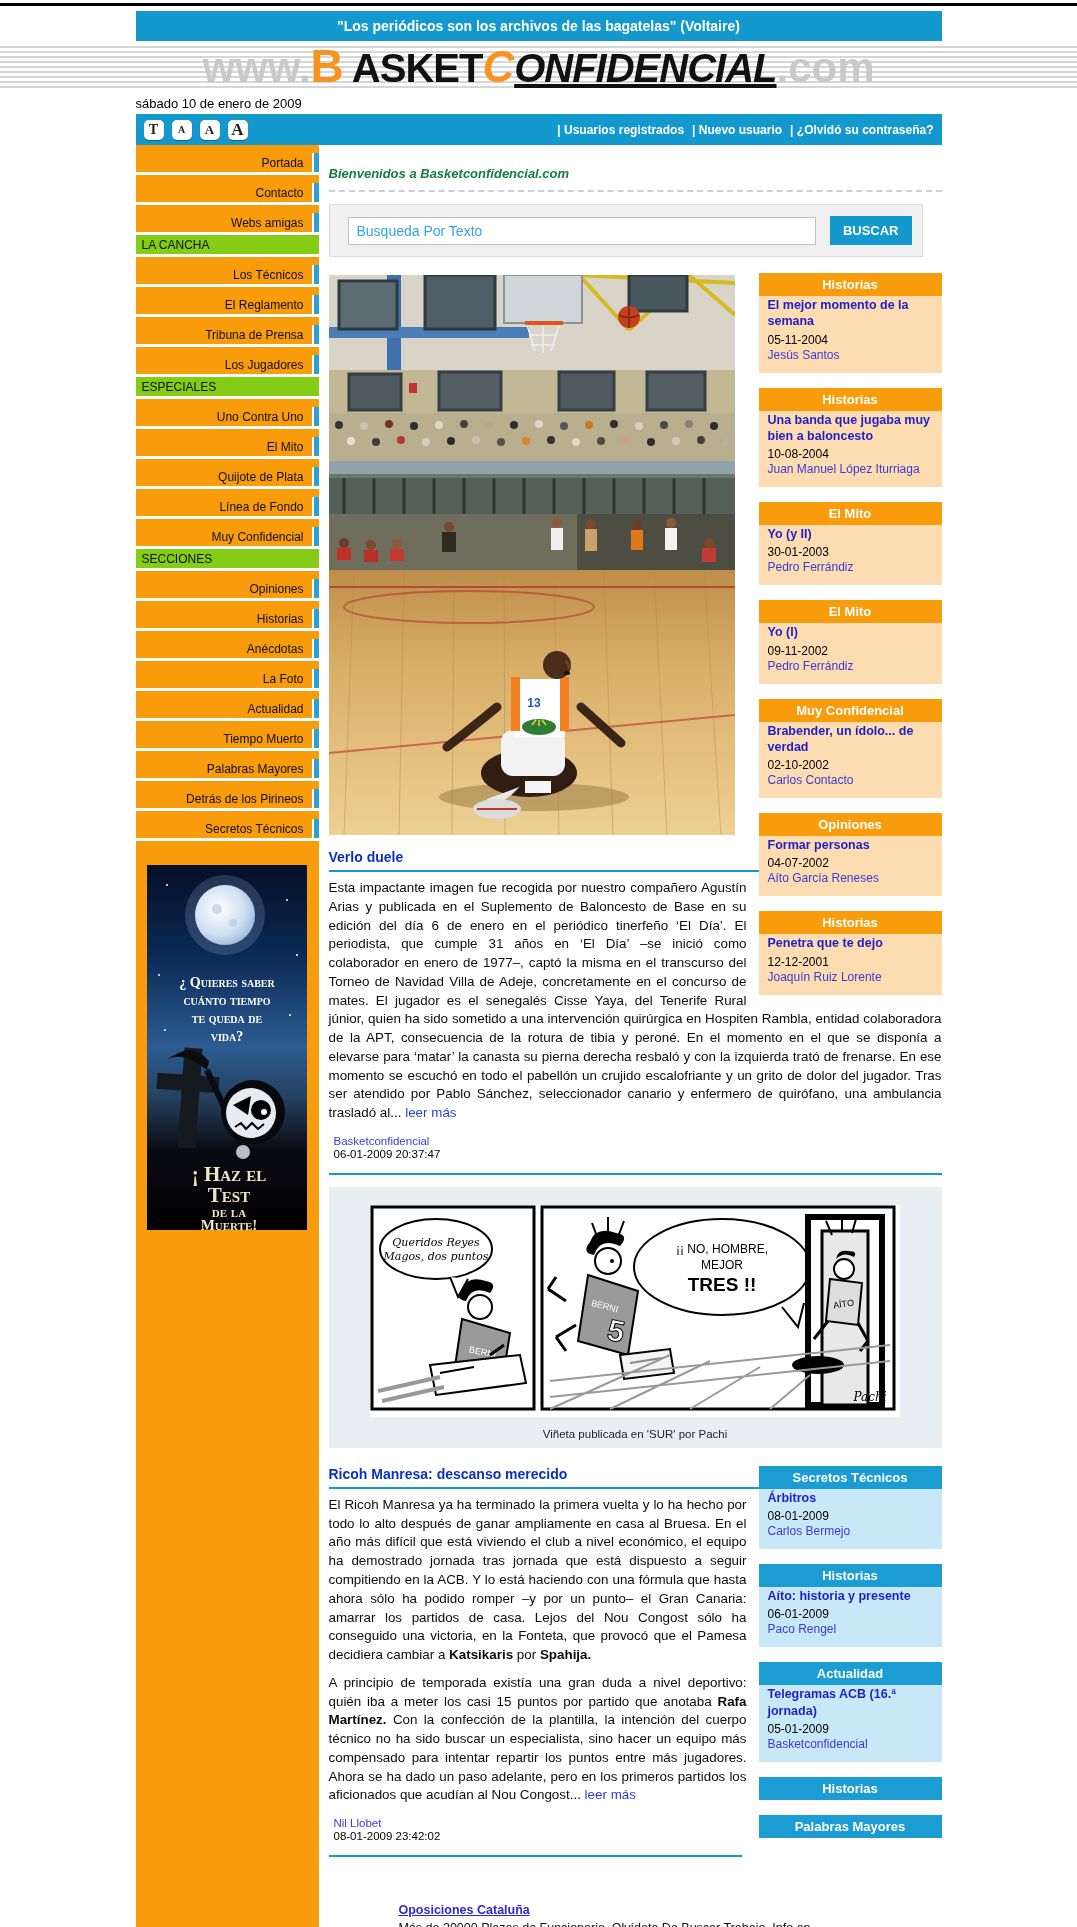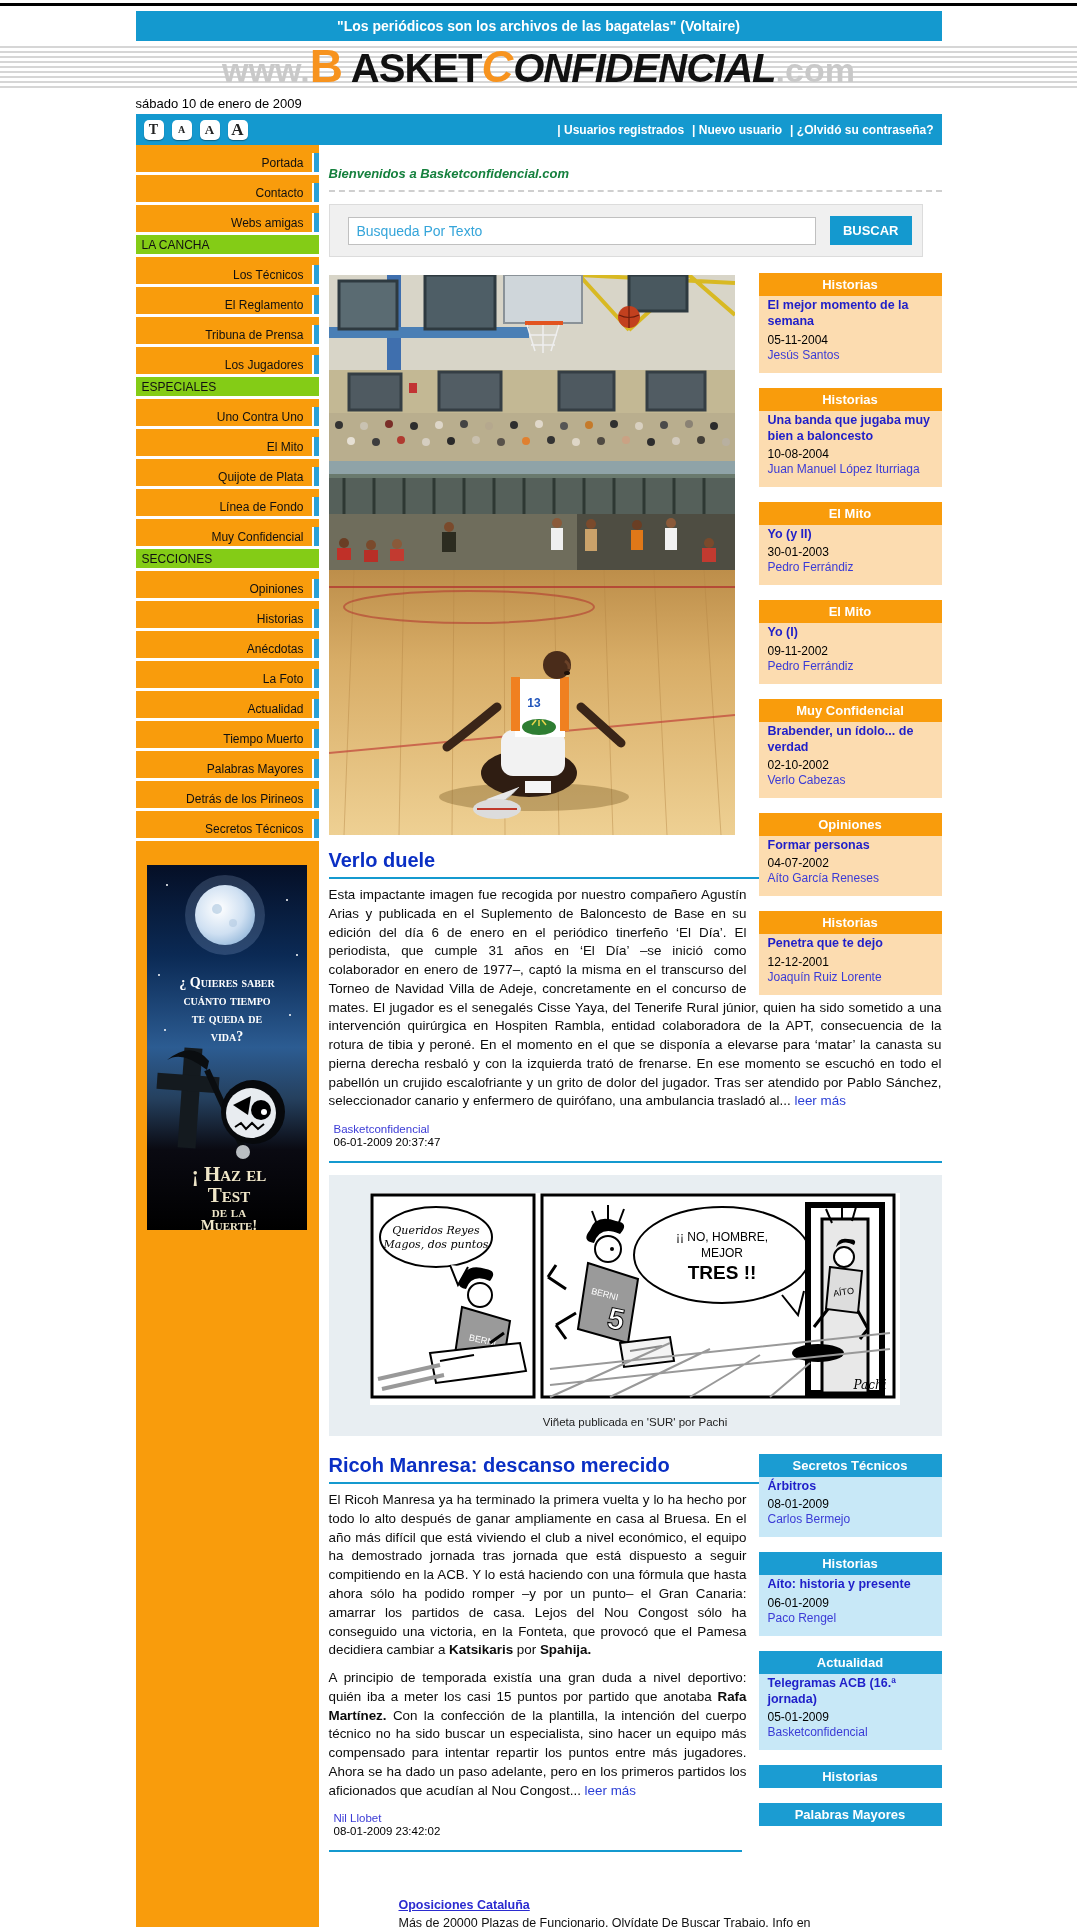--- a/index.html
+++ b/index.html
@@ -3,25 +3,25 @@
 <meta charset="utf-8">
 <style>
   html,body{margin:0;padding:0;background:#fff;font-family:"Liberation Sans",sans-serif;}
   body{width:1077px;}
   .topline{height:3px;background:#000;margin-top:3px;}
   .quotebar{width:806px;margin:5px auto 0;background:#1499cf;color:#fff;text-align:center;
     font-weight:bold;font-size:14px;padding:7px 0;}
   .logoband{margin-top:2px;height:46px;background:repeating-linear-gradient(to bottom,#fff 0 3px,#d6d6d6 3px 5px);
     display:flex;align-items:center;justify-content:center;overflow:hidden;}
   .logo{white-space:nowrap;line-height:1;}
-  .logo .gray{color:#c9c9c9;font-weight:800;font-size:34px;}
+  .logo .gray{color:#c9c9c9;font-weight:800;font-size:42px;}
   .logo .ob{color:#f7931e;font-weight:800;font-size:46px;}
   .logo .blk{color:#111;font-weight:800;font-size:40px;letter-spacing:-1px;margin-left:8px;}
   .logo .oc{color:#f7931e;font-weight:800;font-size:44px;font-style:italic;}
-  .logo .blki{color:#111;font-weight:800;font-size:40px;font-style:italic;letter-spacing:-1px;}
+  .logo .blki{color:#111;font-weight:800;font-size:40px;font-style:italic;letter-spacing:-1px;text-decoration:underline;}
   .dateline{width:806px;margin:7px auto 3px;font-size:13px;color:#000;}
   .topbar{width:806px;margin:0 auto;background:#1499cf;display:flex;align-items:center;
     justify-content:space-between;padding:0 8px;box-sizing:border-box;height:31px;}
   .fontbtns{display:flex;gap:8px;align-items:center;}
   .fontbtn{background:#fff;border-radius:5px;width:20px;height:20px;display:flex;align-items:center;
     justify-content:center;font-family:"Liberation Serif",serif;font-weight:bold;color:#222;
     box-shadow:0 1px 1px rgba(0,0,0,.35);cursor:pointer;}
   .fb0{font-size:14px;} .fb1{font-size:10px;} .fb2{font-size:13px;} .fb3{font-size:17px;}
   .userlinks{color:#fff;font-size:12px;font-weight:bold;display:flex;gap:8px;}
   .userlinks .ul{cursor:pointer;}
@@ -49,21 +49,21 @@
   .rightcol{float:right;width:183px;margin-left:12px;display:flex;flex-direction:column;gap:15px;}
   .box{width:183px;}
   .boxhdr{background:#f99c0c;color:#fff;font-weight:bold;font-size:13px;text-align:center;padding:4px 0;}
   .boxbody{background:#fcdcb0;padding:1px 9px 11px;}
   .boxtitle{color:#1f1fc9;font-weight:bold;font-size:12.5px;line-height:1.3;cursor:pointer;}
   .boxdate{font-size:12px;color:#000;margin-top:3px;}
   .boxauthor{font-size:12px;color:#3b3bd6;margin-top:1px;cursor:pointer;}
   .box.blue .boxhdr{background:#1b9cd2;}
   .box.blue .boxbody{background:#c8e8f7;}
   .photo{width:406px;height:560px;margin:2px 0 10px;}
-  .arttitle{color:#0a2fc4;font-size:20px;font-weight:bold;margin:0;padding-bottom:5px;
+  .arttitle{color:#0a2fc4;font-size:14px;font-weight:bold;margin:0;padding-bottom:5px;
     border-bottom:2px solid #1499cf;}
   .artbody{font-size:13.4px;line-height:1.4;text-align:justify;color:#0c0c0c;margin-top:7px;}
   .artbody.second{margin-top:9px;}
   .leer{color:#2b3fd6;cursor:pointer;}
   .bold{font-weight:bold;}
   .byline{margin:12px 0 1px;font-size:11.5px;color:#3b3bd6;padding-left:5px;cursor:pointer;}
   .bydate{font-size:11.5px;color:#000;padding-left:5px;}
   .bluehr{border:none;border-top:2px solid #1499cf;margin:13px 0 0;}
   .bluehr.short{margin-right:200px;}
   .comicwrap{background:#e8eef2;padding:18px 0 8px;margin:12px 0 18px;text-align:center;}
@@ -313,21 +313,21 @@
             <div class="boxtitle">Yo (I)</div>
             <div class="boxdate">09-11-2002</div>
             <div class="boxauthor">Pedro Ferrándiz</div>
           </div>
         </div>
         <div class="box">
           <div class="boxhdr">Muy Confidencial</div>
           <div class="boxbody">
             <div class="boxtitle">Brabender, un ídolo... de verdad</div>
             <div class="boxdate">02-10-2002</div>
-            <div class="boxauthor">Verlo Cabezas</div>
+            <div class="boxauthor">Carlos Contacto</div>
           </div>
         </div>
         <div class="box">
           <div class="boxhdr">Opiniones</div>
           <div class="boxbody">
             <div class="boxtitle">Formar personas</div>
             <div class="boxdate">04-07-2002</div>
             <div class="boxauthor">Aíto García Reneses</div>
           </div>
         </div>

